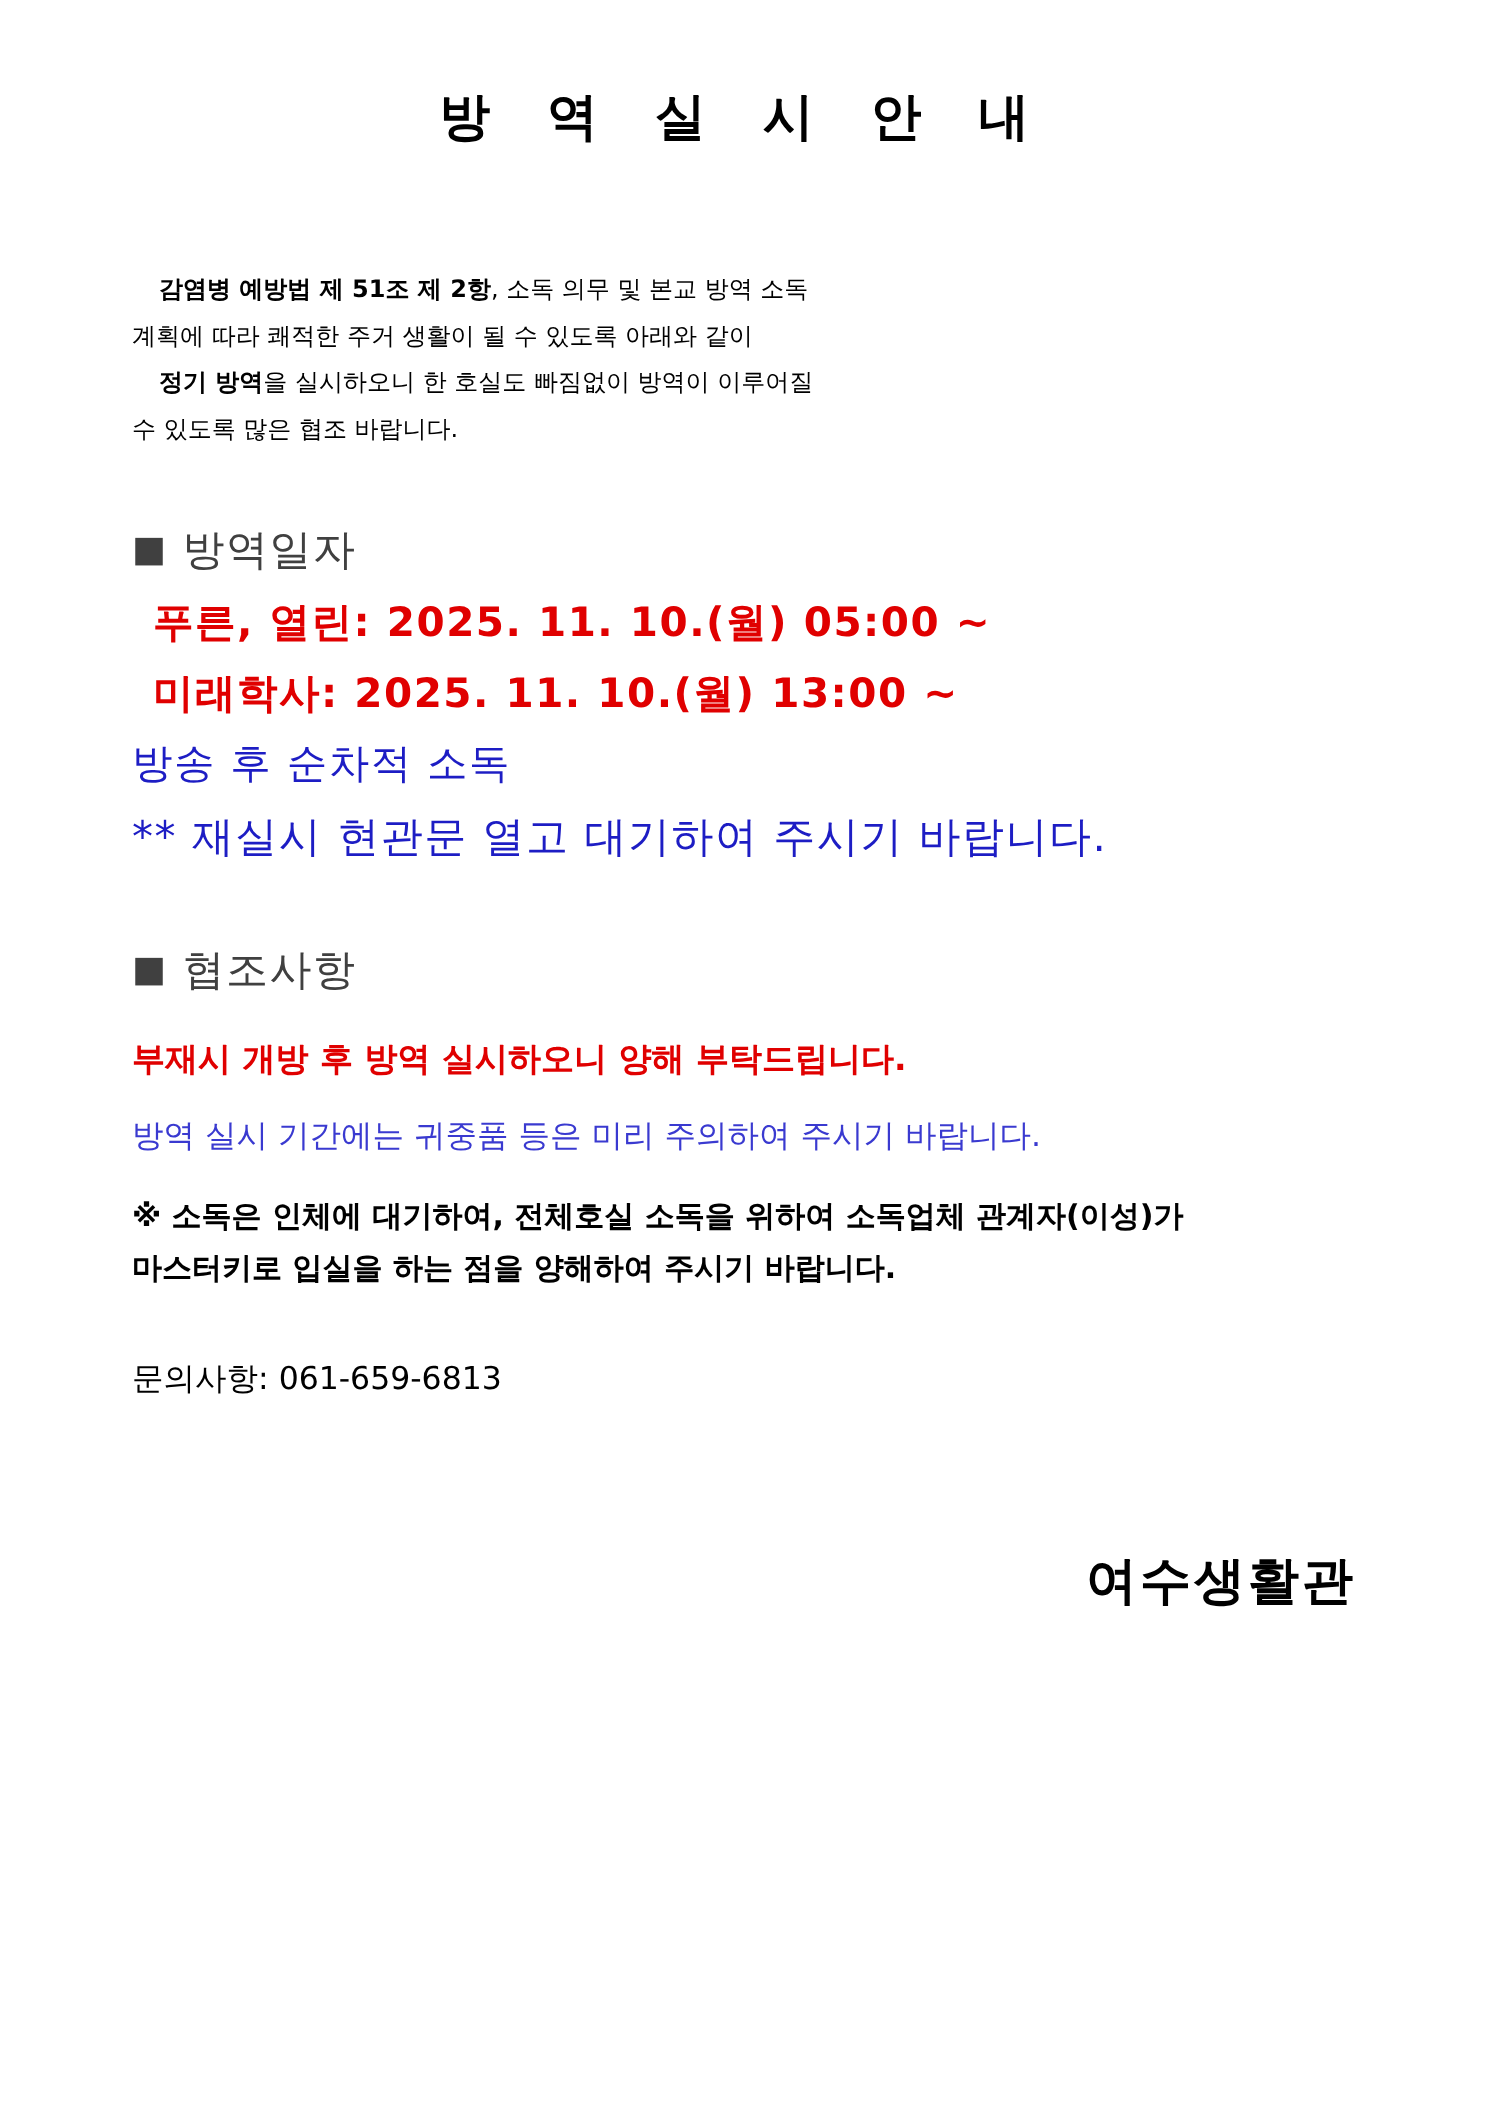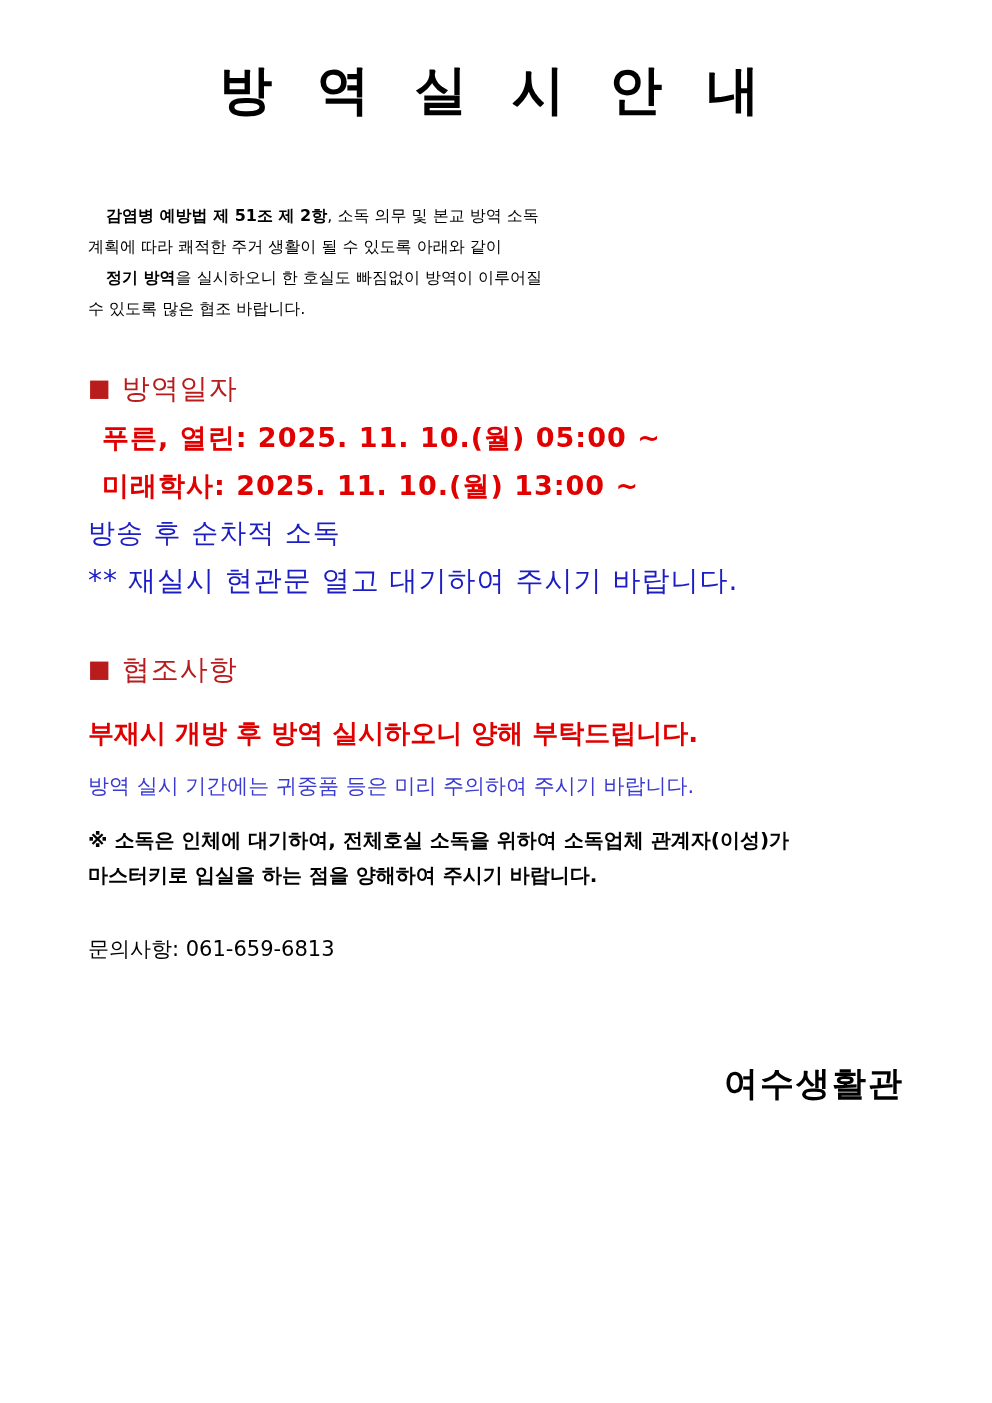--- a/index.html
+++ b/index.html
@@ -17,21 +17,21 @@
   }
   .page {
     width: 992px;
     height: 1403px;
     box-sizing: border-box;
     padding: 0 88px;
     position: relative;
   }
   .doc-title {
     text-align: center;
-    font-size: 53px;
+    font-size: 34px;
     font-weight: bold;
     letter-spacing: 13px;
     margin-top: 58px;
     margin-bottom: 0;
     line-height: 1.2;
     color: #000;
   }
   .intro {
     margin-top: 78px;
     font-size: 16px;
@@ -48,21 +48,21 @@
   .intro .b {
     font-weight: bold;
   }
   .intro .indent {
     text-indent: 18px;
   }
   .section-head {
     font-size: 28px;
     margin-top: 46px;
     margin-bottom: 6px;
-    color: #b91c1c;
+    color: #404040;
     letter-spacing: 1px;
   }
   .sq {
     font-size: 24px;
     vertical-align: 2px;
     margin-right: 10px;
   }
   .line-red {
     color: #e00000;
     font-weight: bold;
@@ -77,21 +77,21 @@
     font-size: 27px;
     line-height: 1.75;
     letter-spacing: 1px;
   }
   .line-blue.strong2 {
     font-size: 28px;
   }
   .coop-red {
     color: #e00000;
     font-weight: bold;
-    font-size: 26px;
+    font-size: 22px;
     margin-top: 22px;
     line-height: 1.7;
   }
   .coop-blue {
     color: #3a3ad0;
     font-size: 21px;
     margin-top: 14px;
     line-height: 1.7;
   }
   .coop-note {

